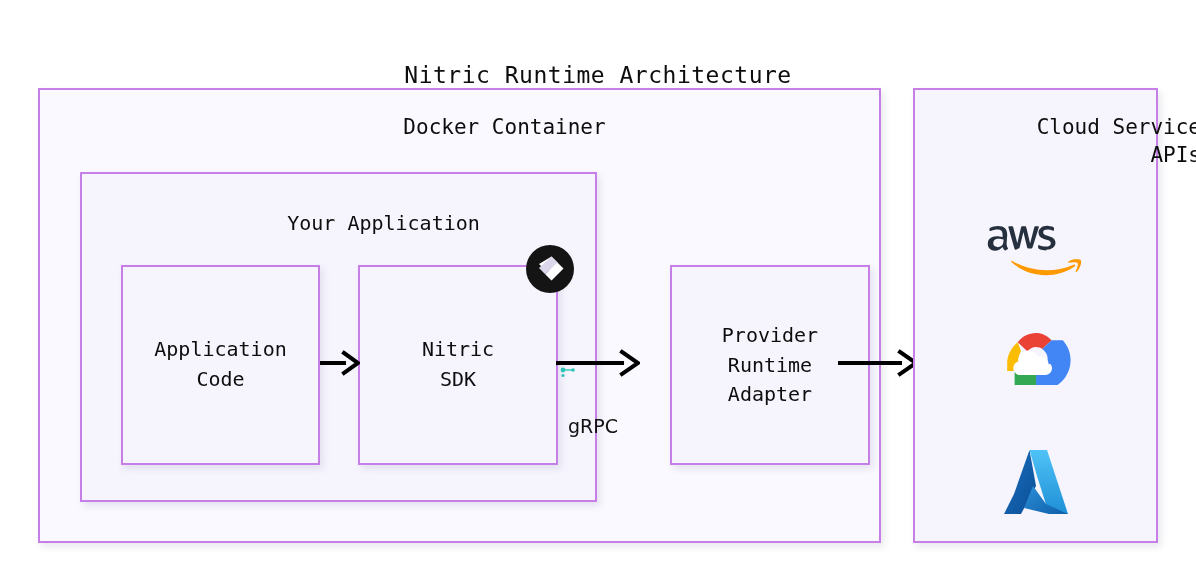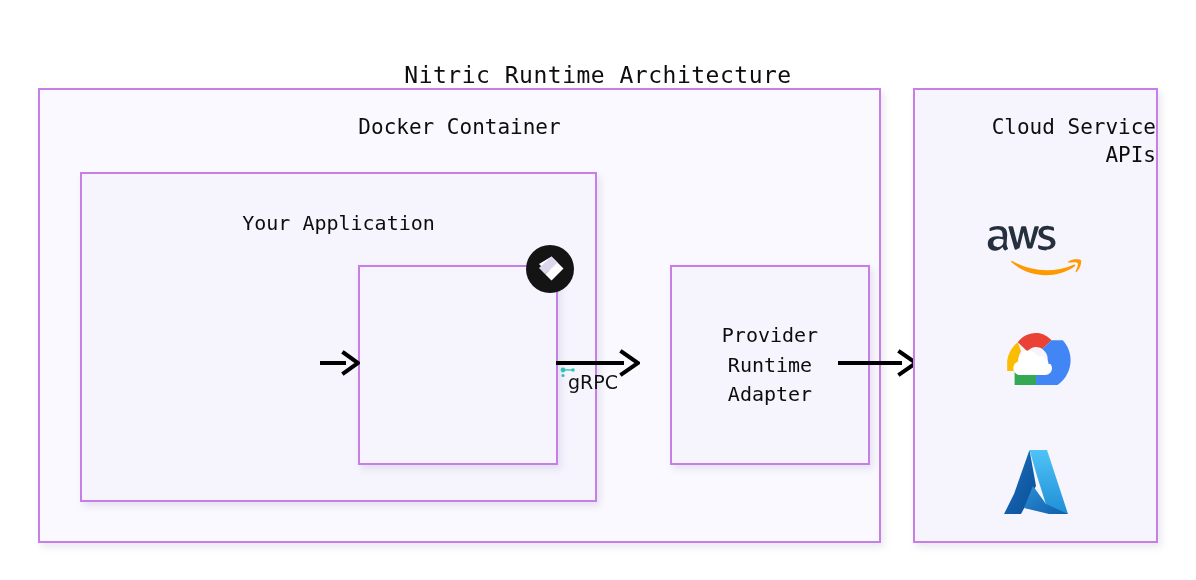--- a/index.html
+++ b/index.html
@@ -44,20 +44,21 @@
   }
 
   .box-label {
     position: absolute;
     left: 0;
     width: 100%;
     text-align: center;
     font-family: "DejaVu Sans Mono", "Liberation Mono", monospace;
     color: #0d0d0d;
     line-height: 1.32;
+    padding-left: 45px;
   }
 
   
   #docker-container {
     left: 38px;
     top: 88px;
     width: 843px;
     height: 455px;
     background: #faf9ff;
   }
@@ -159,20 +160,21 @@
   #arrow-sdk-to-adapter { left: 554px; top: 346px; }
   #arrow-adapter-to-cloud { left: 836px; top: 346px; }
 
   .edge-label {
     position: absolute;
     font-family: "DejaVu Sans", "Liberation Sans", sans-serif;
     font-size: 19px;
     color: #111111;
     letter-spacing: 0px;
     white-space: nowrap;
+    margin-top: 44px;
   }
   #grpc-label {
     left: 568px;
     top: 371px;
   }
   #grpc-icon {
     position: absolute;
     left: 560px;
     top: 366px;
     width: 16px;
@@ -187,22 +189,28 @@
   <div class="diagram-title">Nitric Runtime Architecture</div>
 
   <div class="box" id="docker-container">
     <div class="box-label" id="docker-container-label">Docker Container</div>
   </div>
 
   <div class="box" id="your-application">
     <div class="box-label" id="your-application-label">Your Application</div>
   </div>
 
+  <div class="box" id="application-code">
+    <div class="leaf-label">Application
+Code</div>
+  </div>
 
   <div class="box" id="nitric-sdk">
+    <div class="leaf-label">Nitric
+SDK</div>
     <svg id="nitric-logo-badge" viewBox="0 0 48 48">
       <circle cx="24" cy="24" r="24" fill="#141414"></circle>
       <path d="M25.5 11.5 L37.5 23.5 L25.5 35.5 L19.2 29.2 L24.0 24.4 L18.4 24.4 L13.0 19.0 Z" fill="#ffffff"></path>
       <path d="M25.5 11.5 L31.6 17.6 L19.2 29.2 L13.0 23.0 Z" fill="#dcd7ea"></path>
     </svg>
   </div>
 
   <div class="box" id="provider-adapter">
     <div class="leaf-label">Provider
 Runtime

